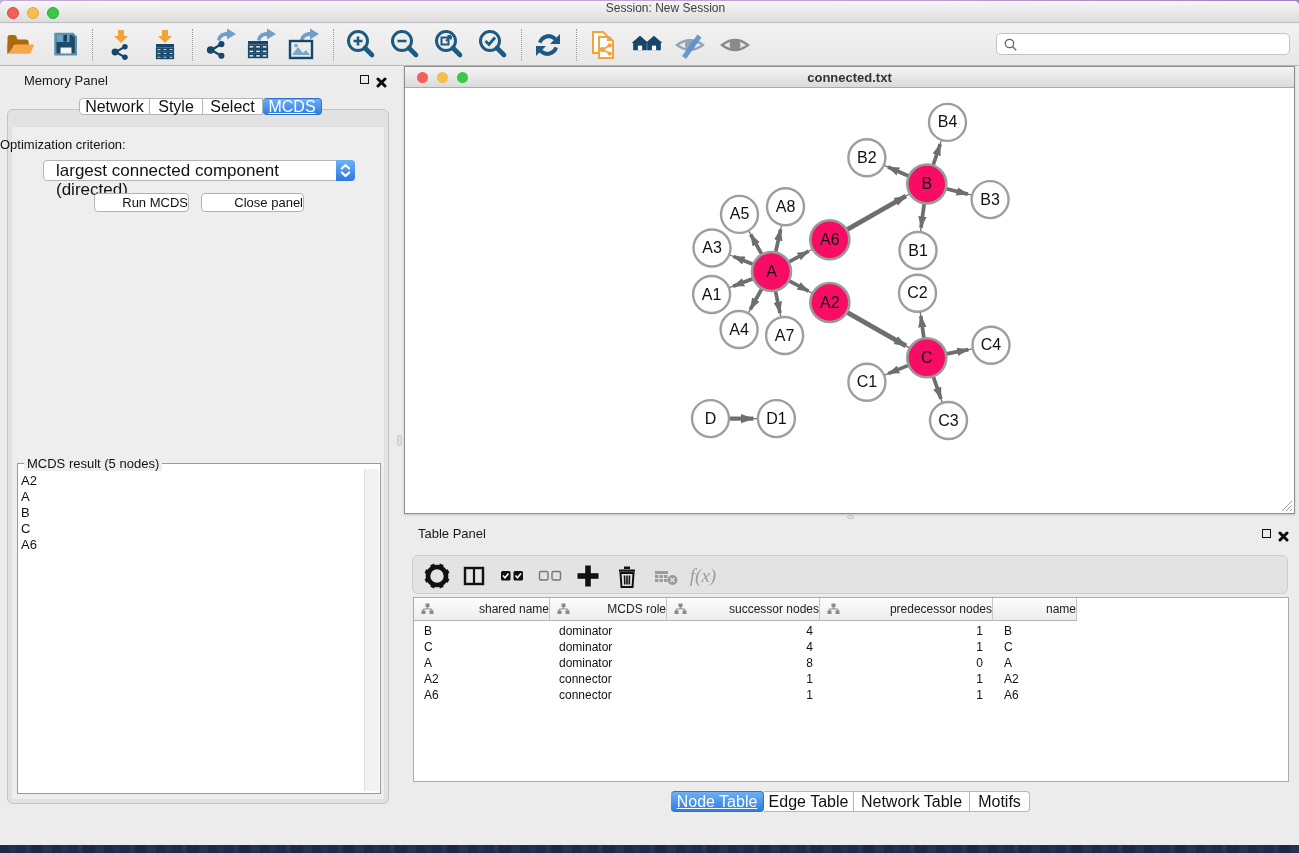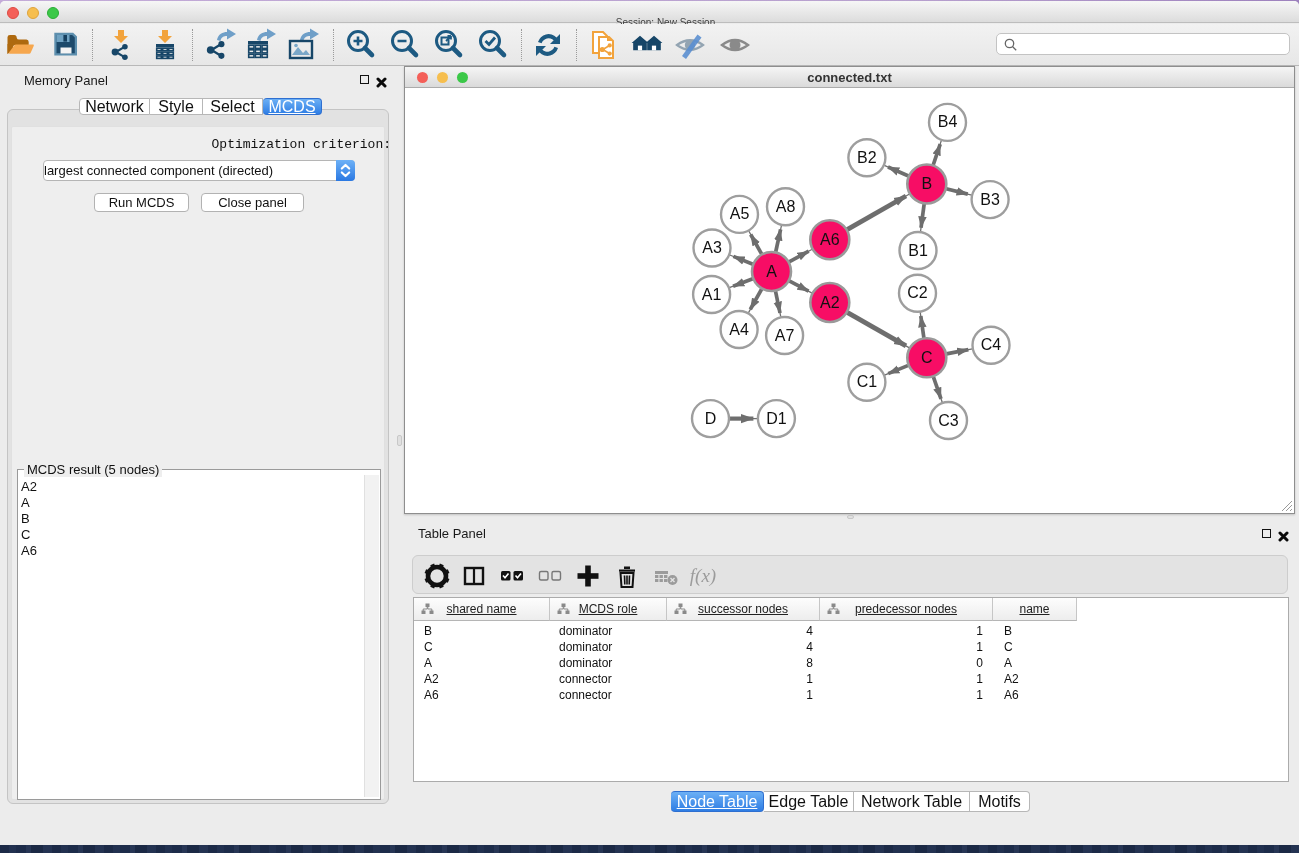--- a/index.html
+++ b/index.html
@@ -10,22 +10,22 @@
   background:repeating-linear-gradient(90deg,#1c2a47 0 9px,#223150 9px 16px,#1d2c4a 16px 26px,#273655 26px 31px,#1b2945 31px 43px,#243352 43px 52px); }
 #appwin { position:absolute; left:0; top:1px; width:1299px; height:844px; background:#ececec;
   border-radius:5px 5px 0 0; overflow:hidden; }
 
 #titlebar { position:absolute; left:0; top:0; width:1299px; height:22px;
   background:linear-gradient(#f6f6f6,#dcdcdc); border-bottom:1px solid #bdbdbd; }
 .tl { position:absolute; top:5.5px; width:12.5px; height:12.5px; border-radius:50%; }
 #tlr { left:6.5px; background:#f45f58; border:0.5px solid #dd4b43; }
 #tly { left:26.5px; background:#f6be4e; border:0.5px solid #dfa33b; }
 #tlg { left:46.5px; background:#3bc848; border:0.5px solid #2aad35; }
-#wintitle { position:absolute; top:16px; left:0; width:100%; text-align:center;
-  font-size:10px; color:#404040;padding-left:32px; }
+#wintitle { position:absolute; top:0; left:0; width:100%; text-align:center;
+  font-size:12px; color:#404040;padding-left:32px; }
 
 #toolbar { position:absolute; left:0; top:23px; width:1299px; height:42px;
   background:linear-gradient(#f2f2f2,#e7e7e7); border-bottom:1px solid #b8b8b8; }
 .tsep { position:absolute; top:5px; height:32px; width:0; border-left:1px dotted #9a9a9a; }
 .ticon { position:absolute; top:4px; width:34px; height:34px; }
 #searchbox { position:absolute; left:996px; top:9px; width:294px; height:22px; background:#fff;
   border:1px solid #c3c3c3; border-radius:5px; }
 #searchbox svg { position:absolute; left:6px; top:3px; }
 
 #cpanel { position:absolute; left:0; top:65px; width:391px; height:750px; background:#ececec; }
@@ -34,32 +34,32 @@
   background:#e2e2e2; border:1px solid #c4c4c4; border-radius:6px; }
 #cp-inner { position:absolute; left:3px; top:16px; width:374px; height:674px;
   background:#eeeeee; border:1px solid #e0e0e0; border-radius:2px; }
 .tabrow { position:absolute; display:flex; font-size:16px; }
 .tab { background:#fff; border:1px solid #b7b7b7; border-left:none; color:#111;
   display:flex; align-items:center; justify-content:center; }
 .tab.first { border-left:1px solid #b7b7b7; border-radius:4px 0 0 4px; }
 .tab.sel { background:linear-gradient(#6cb0f5,#2e7de4); border-color:#2e6fd0; color:#fff;
   border-radius:4px;text-decoration:underline; }
 #cp-tabs { left:79px; top:32px; height:17px; }
-#opt-label { position:absolute; left:0; top:71px; width:391px; text-align:right; font-size:13px; color:#111;font-family:Liberation Mono, monospace; }
+#opt-label { position:absolute; left:0; top:71px; width:391px; text-align:left; font-size:13px; color:#111; }
 #dropdown { position:absolute; left:43px; top:94px; width:312px; height:21px; background:#fff;
-  border:1px solid #b5b5b5; border-radius:4px; font-size:13px; color:#111; line-height:19px;
-  }
+  border:1px solid #b5b5b5; border-radius:4px; font-size:17px; color:#111; line-height:19px;
+  padding-left:12px; }
 #dd-btn { position:absolute; right:-1px; top:-1px; width:19px; height:21px; border-radius:0 4px 4px 0;
   background:linear-gradient(#6db1f7,#2a78e2); }
 .btn { position:absolute; background:#fff; border:1px solid #b2b2b2; border-radius:4px;
-  font-size:13px; color:#111; text-align:center; }
+  font-size:13px; color:#111; text-align:right; }
 #btn-run { left:94px; top:127px; width:95px; height:19px; line-height:17px; }
 #btn-close { left:201px; top:127px; width:103px; height:19px; line-height:17px; }
 #fieldset { position:absolute; left:17px; top:397px; width:364px; height:331px;
-  border:1px solid #9a9a9a; background:#fff;margin-top:6px; }
+  border:1px solid #9a9a9a; background:#fff; }
 #fs-legend { position:absolute; left:6px; top:-8px; background:#eeeeee; padding:0 3px;
   font-size:13px; color:#111; }
 #fs-list { position:absolute; left:3px; top:9px; font-size:13px; color:#111; line-height:16px; }
 #fs-scroll { position:absolute; right:1px; top:5px; width:15px; height:322px; background:#f2f2f2;
   border-left:1px solid #e0e0e0; }
 
 #netwin { position:absolute; left:404px; top:65px; width:891px; height:448px;
   border:1px solid #8e8e8e; background:#fff; box-shadow:0 1px 2px rgba(0,0,0,0.18); }
 #net-title { position:absolute; left:0; top:0; width:100%; height:21px;
   background:linear-gradient(#f5f5f5,#dadada); border-bottom:1px solid #ababab; }
@@ -73,21 +73,21 @@
 
 #tpanel { position:absolute; left:397px; top:519px; width:902px; height:296px; background:#ececec; }
 #tp-title { position:absolute; left:21px; top:6px; font-size:13px; color:#1a1a1a; }
 #tp-toolbar { position:absolute; left:15px; top:35px; width:876px; height:39px;
   background:#e3e3e3; border:1px solid #cdcdcd; border-radius:6px; }
 #tp-table { position:absolute; left:16px; top:77px; width:876px; height:185px; background:#fff;
   border:1px solid #ababab; }
 #tp-header { position:absolute; left:0; top:0; height:23px; display:flex;
   font-size:12px; color:#222; }
 .hcell { background:linear-gradient(#fdfdfd,#ededed); border-right:1px solid #c6c6c6;
-  border-bottom:1px solid #b5b5b5; position:relative; text-align:center; line-height:22px;text-decoration:underline; }
+  border-bottom:1px solid #b5b5b5; position:relative; text-align:right; line-height:22px; }
 .hico { position:absolute; left:7px; top:5px; }
 .trow { position:absolute; font-size:12px; color:#111; height:16px; line-height:16px; }
 .tc { position:absolute; }
 .num { text-align:right; }
 
 #bot-tabs { position:absolute; left:274px; top:271px; height:21px; }
 
 #statusbar { position:absolute; left:0; top:815px; width:1299px; height:30px; background:#ededed;
   border-top:1px solid #d4d4d4; }
 #sb-btn { position:absolute; left:9px; top:9px; width:28px; height:19px; background:#fafafa;

